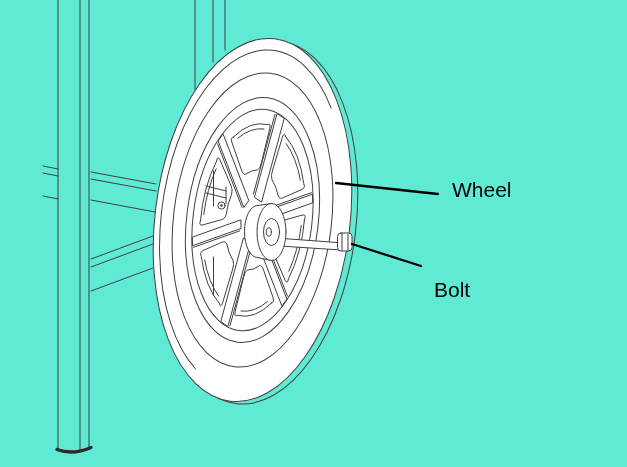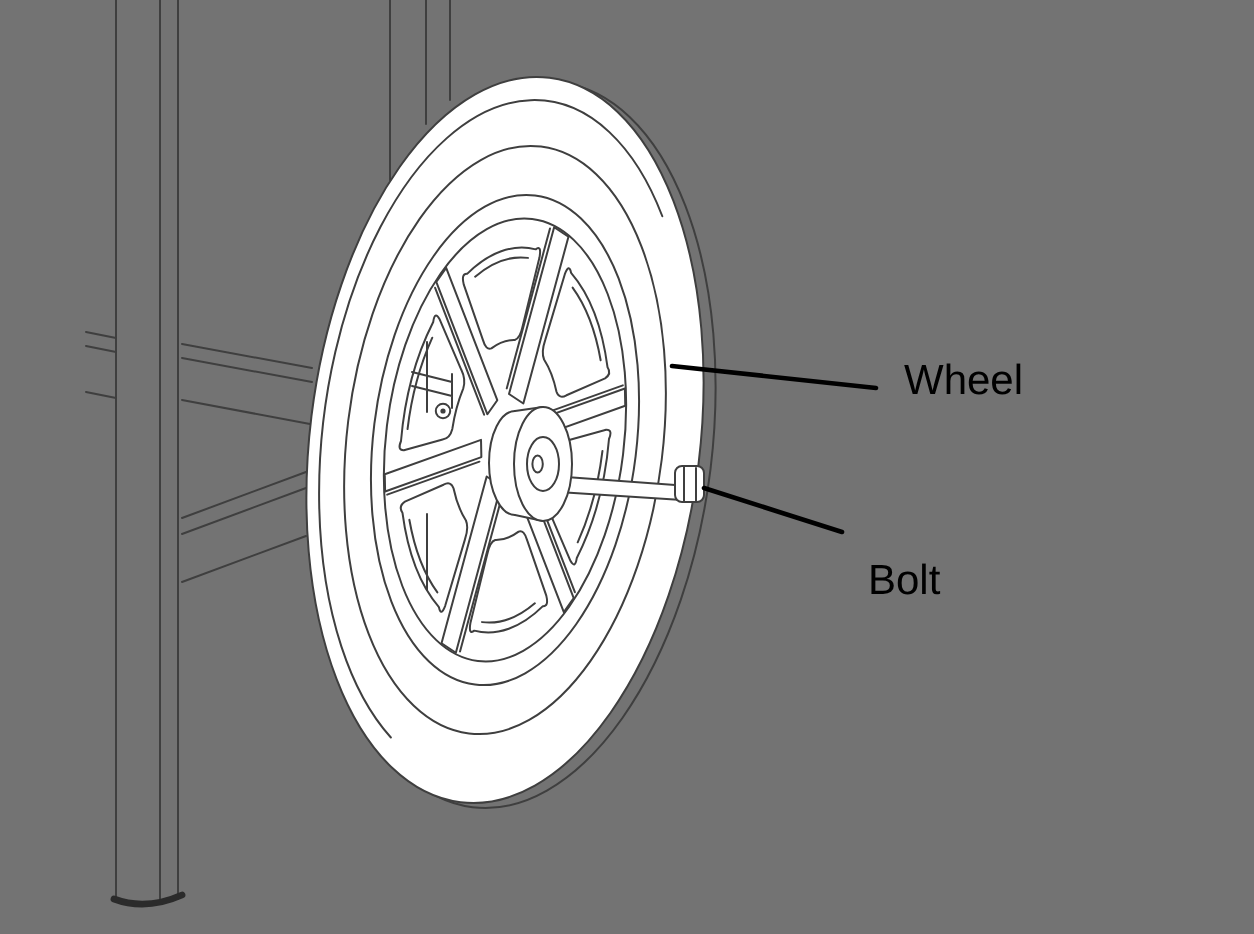--- a/index.html
+++ b/index.html
@@ -1,16 +1,16 @@
 <!DOCTYPE html>
 <html><head>
 <meta charset="utf-8">
 <style>
   html,body{margin:0;padding:0;background:#fff;}
-  .stage{position:relative;width:627px;height:467px;background:#737373;overflow:hidden;}
+  .stage{position:relative;width:627px;height:467px;background:#5eead4;overflow:hidden;}
   svg{display:block;}
   .ink{stroke:#3f3f3f;stroke-width:1;fill:none;stroke-linecap:round;stroke-linejoin:round;}
   .fillw{fill:#ffffff;}
   .leader{stroke:#000000;stroke-width:2.3;stroke-linecap:round;}
   .label{font-family:"Liberation Sans", sans-serif;font-size:21px;fill:#000000;}
   .foot{stroke:#2b2b2b;stroke-width:3.4;fill:none;stroke-linecap:round;}
 </style>
 </head>
 <body>
 

